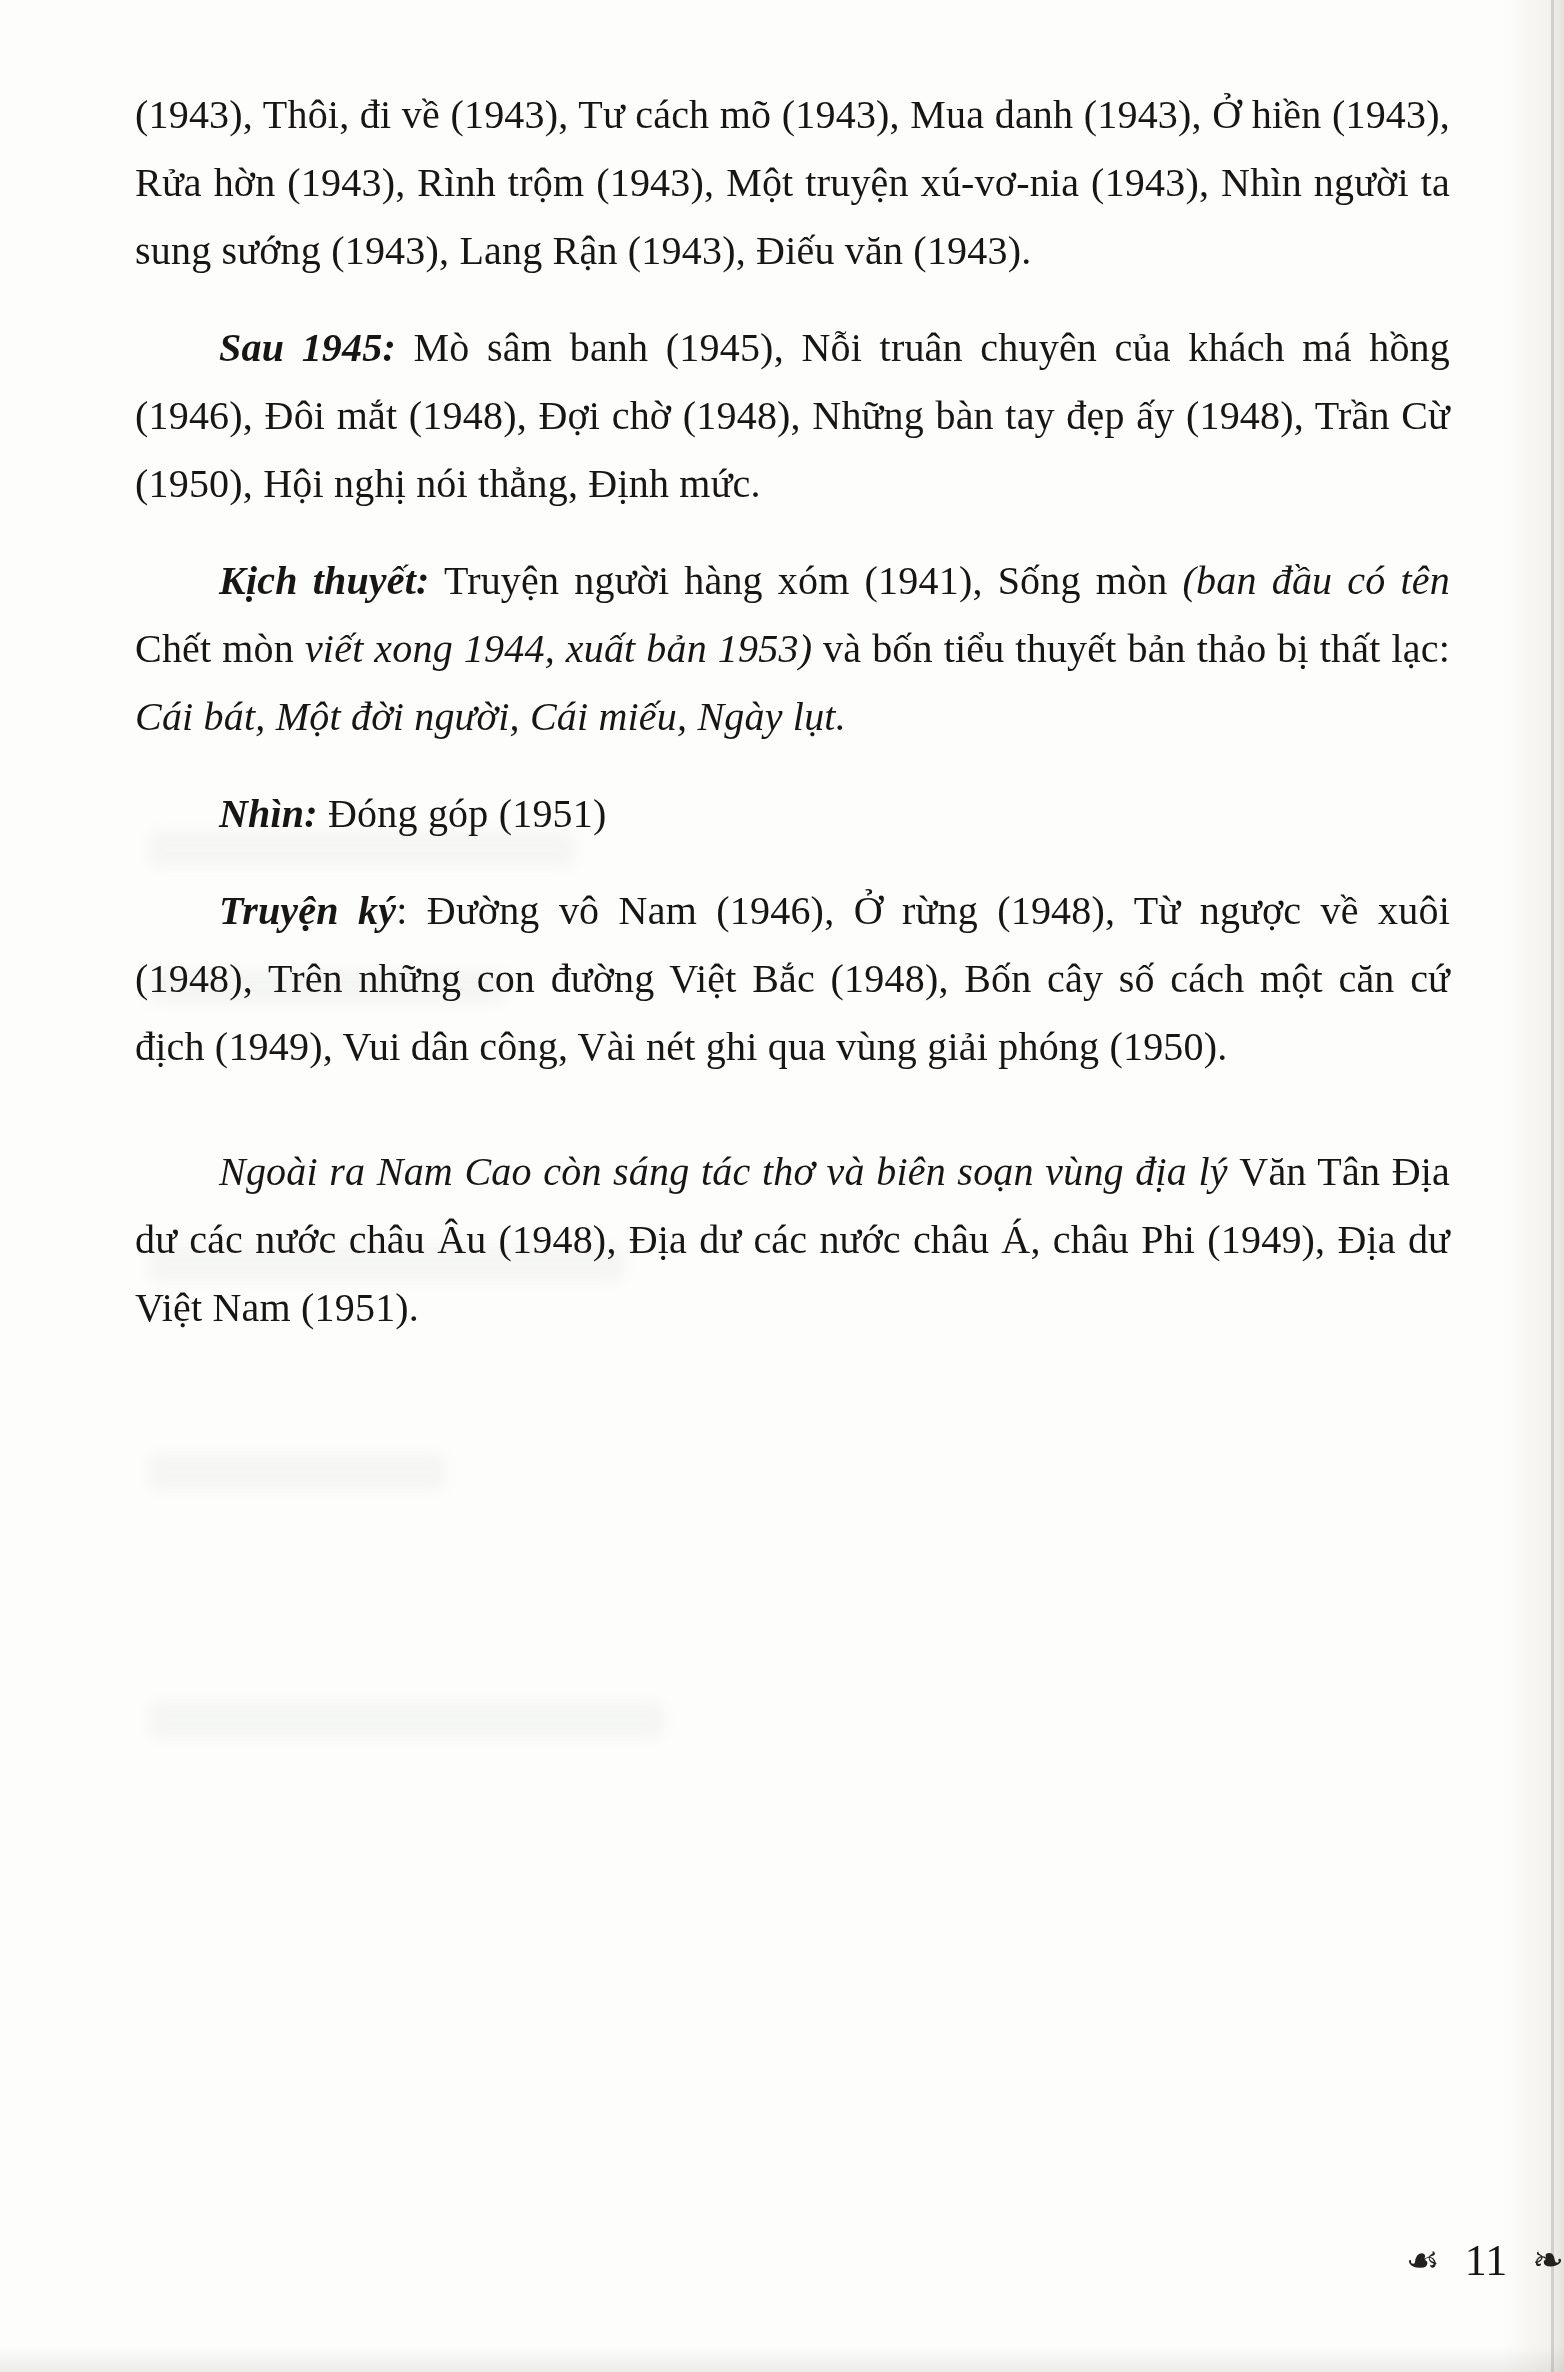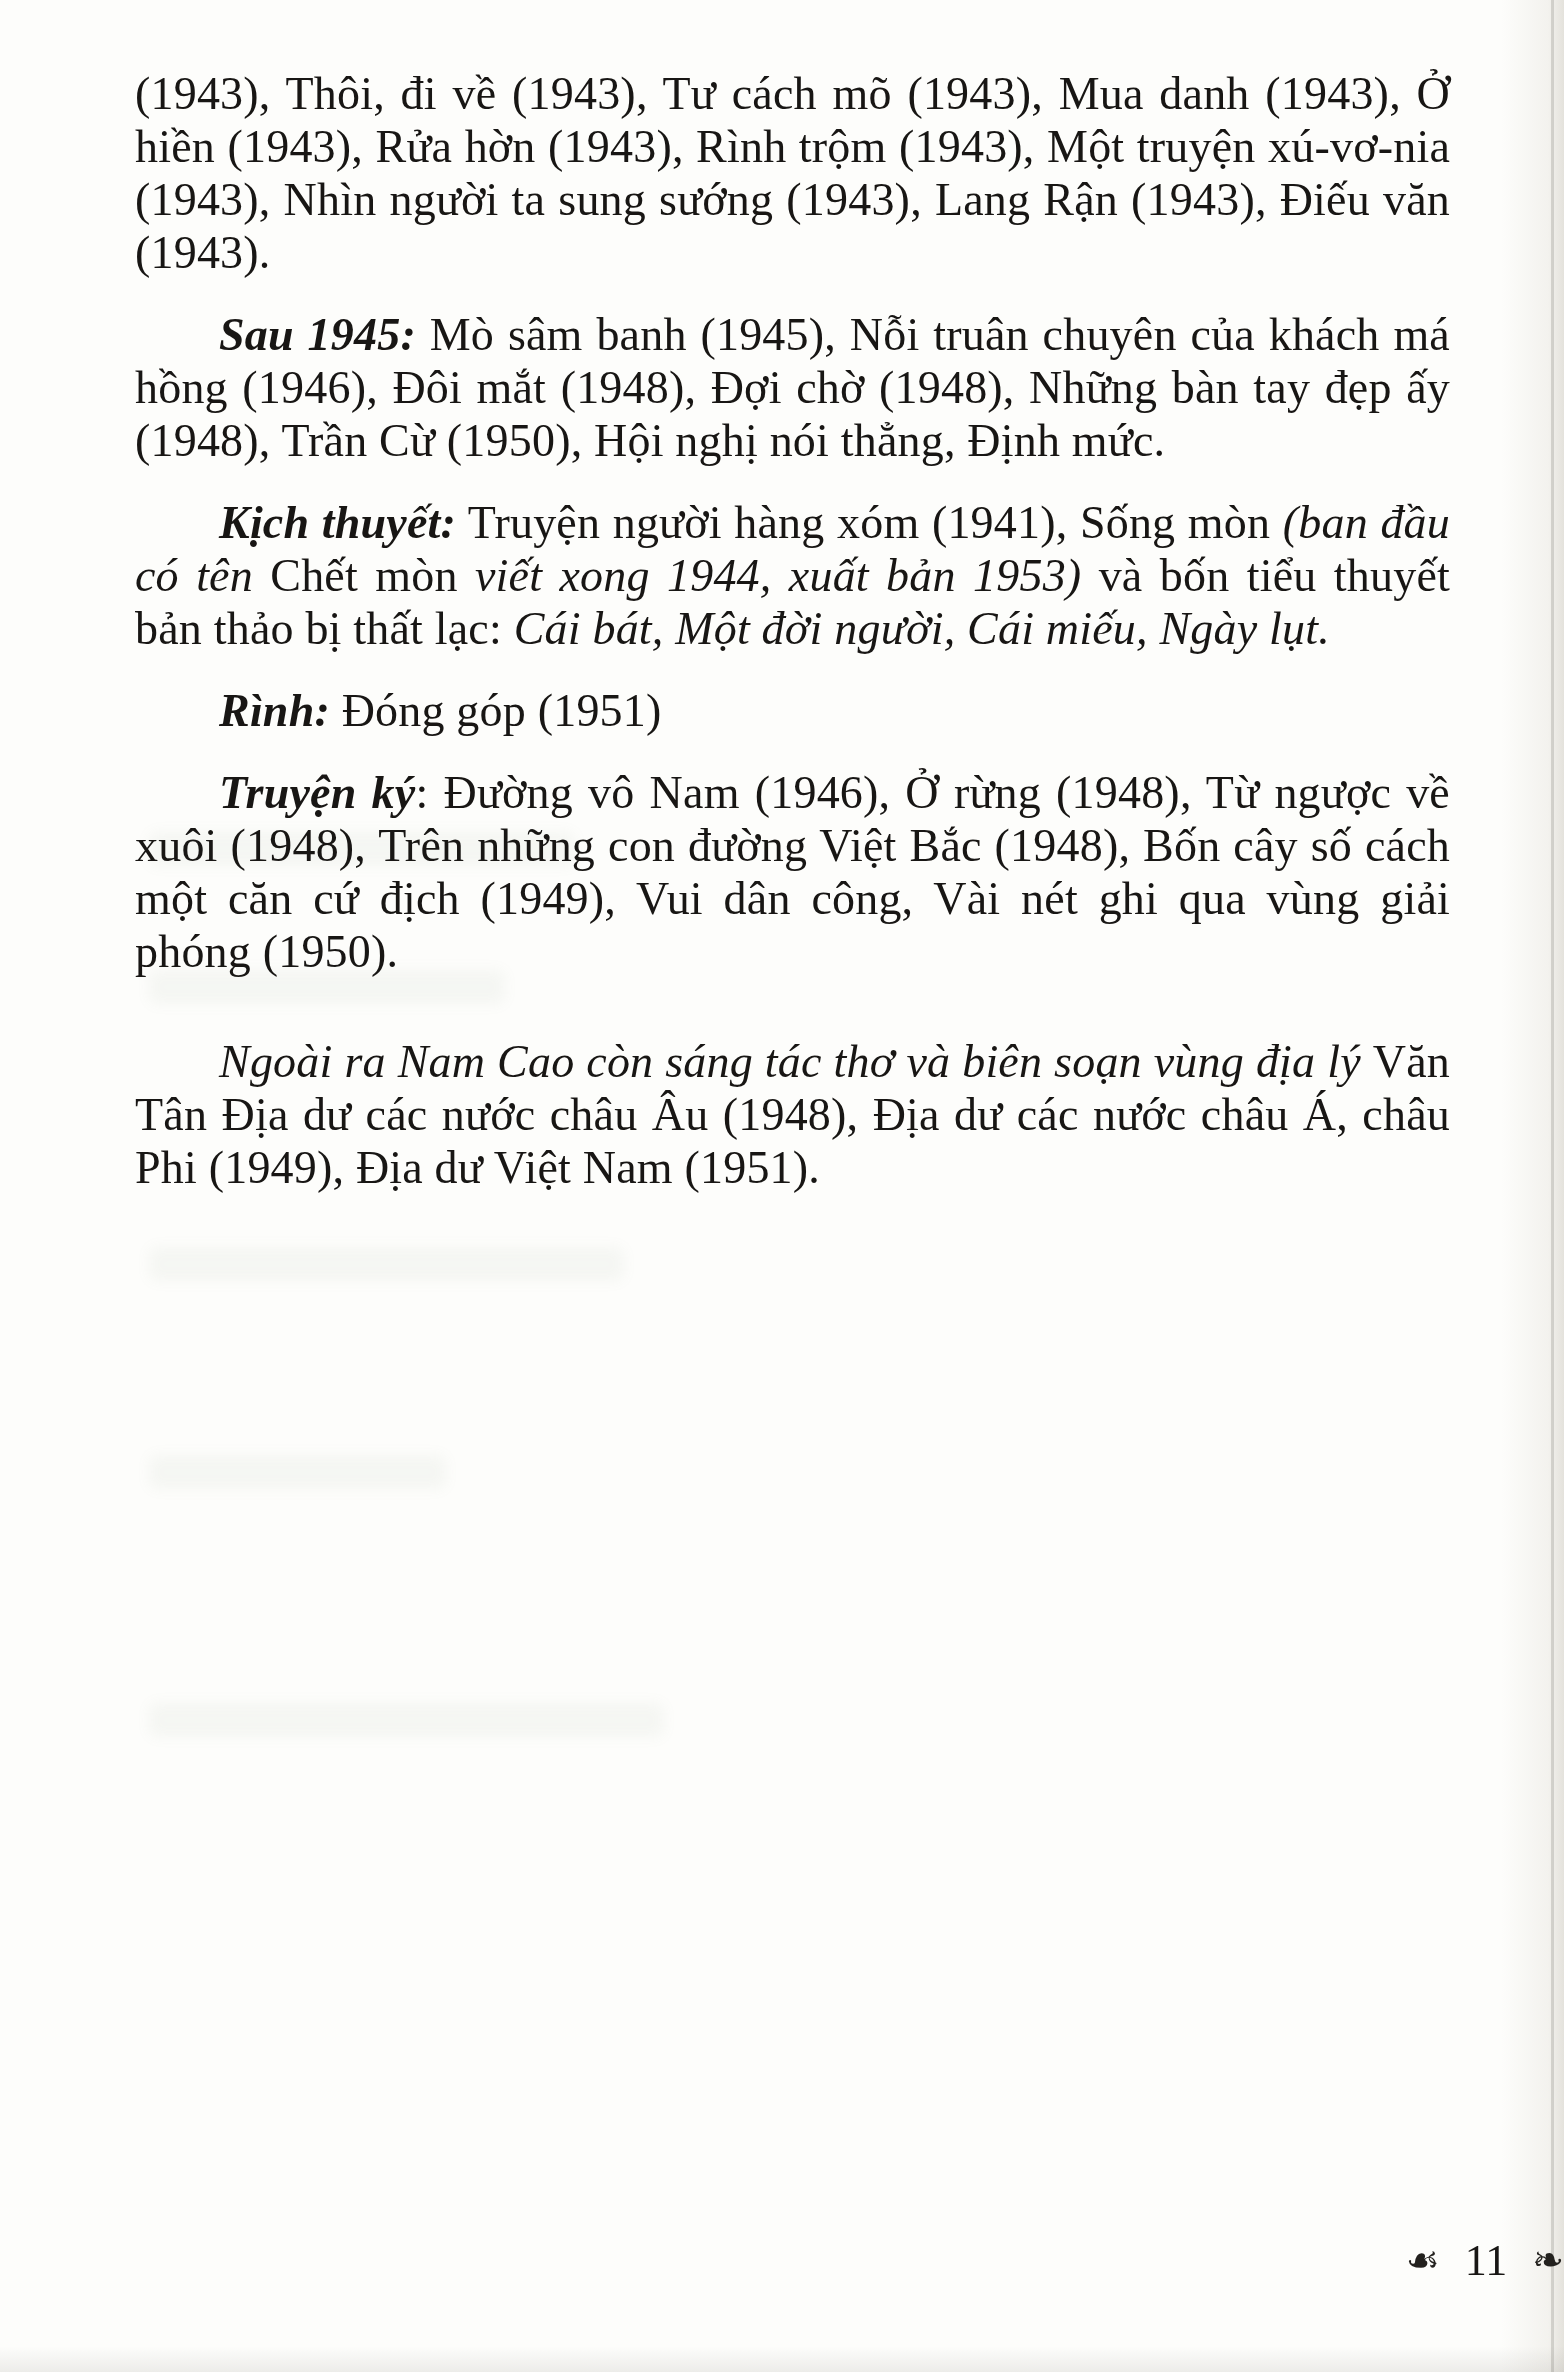--- a/index.html
+++ b/index.html
@@ -40,24 +40,24 @@
   }
   .bleed.b1 { left: 149px; top: 832px;  width: 426px; height: 34px; }
   .bleed.b2 { left: 149px; top: 970px;  width: 356px; height: 34px; }
   .bleed.b3 { left: 149px; top: 1247px; width: 475px; height: 34px; }
   .bleed.b4 { left: 149px; top: 1455px; width: 297px; height: 34px; }
   .bleed.b5 { left: 149px; top: 1703px; width: 515px; height: 34px; }
 
   .text-block {
     position: absolute;
     left: 135px;
-    top: 67px;
+    top: 81px;
     width: 1315px;
-    font-size: 46px;
-    line-height: 53px;
+    font-size: 40px;
+    line-height: 68px;
     text-align: justify;
     letter-spacing: 0.2px;
   }
   .text-block p {
     margin: 0 0 26px 0;
   }
   .text-block p.indent { text-indent: 84px; margin-top: 29px; }
   .text-block p.spaced { margin-top: 57px; }
   .b { font-weight: bold; }
   .i { font-style: italic; }
@@ -93,21 +93,21 @@
   <div class="bleed b3"></div>
   <div class="bleed b4"></div>
   <div class="bleed b5"></div>
   <div class="edge-line"></div>
   <div class="bottom-shade"></div>
 
   <div class="text-block">
       <p><span>(1943), Thôi, đi về (1943), Tư cách mõ (1943), Mua danh (1943), Ở hiền (1943), Rửa hờn (1943), Rình trộm (1943), Một truyện xú-vơ-nia (1943), Nhìn người ta sung sướng (1943), Lang Rận (1943), Điếu văn (1943).</span></p>
       <p class="indent"><span class="b i">Sau 1945:</span><span> Mò sâm banh (1945), Nỗi truân chuyên của khách má hồng (1946), Đôi mắt (1948), Đợi chờ (1948), Những bàn tay đẹp ấy (1948), Trần Cừ (1950), Hội nghị nói thẳng, Định mức.</span></p>
       <p class="indent"><span class="b i">Kịch thuyết:</span><span> Truyện người hàng xóm (1941), Sống mòn </span><span class="i">(ban đầu có tên </span><span>Chết mòn </span><span class="i">viết xong 1944, xuất bản 1953)</span><span> và bốn tiểu thuyết bản thảo bị thất lạc: </span><span class="i">Cái bát, Một đời người, Cái miếu, Ngày lụt.</span></p>
-      <p class="indent"><span class="b i">Rình:</span><span> Đóng góp (1951)</span></p>
+      <p class="indent"><span class="b i">Nhìn:</span><span> Đóng góp (1951)</span></p>
       <p class="indent"><span class="b i">Truyện ký</span><span>: Đường vô Nam (1946), Ở rừng (1948), Từ ngược về xuôi (1948), Trên những con đường Việt Bắc (1948), Bốn cây số cách một căn cứ địch (1949), Vui dân công, Vài nét ghi qua vùng giải phóng (1950).</span></p>
       <p class="indent spaced"><span class="i">Ngoài ra Nam Cao còn sáng tác thơ và biên soạn vùng địa lý </span><span>Văn Tân Địa dư các nước châu Âu (1948), Địa dư các nước châu Á, châu Phi (1949), Địa dư Việt Nam (1951).</span></p>
     </div>
 
   <div class="footer">
     <span class="orn">☙</span>
     <span class="num">11</span>
     <span class="orn">❧</span>
   </div>
 

